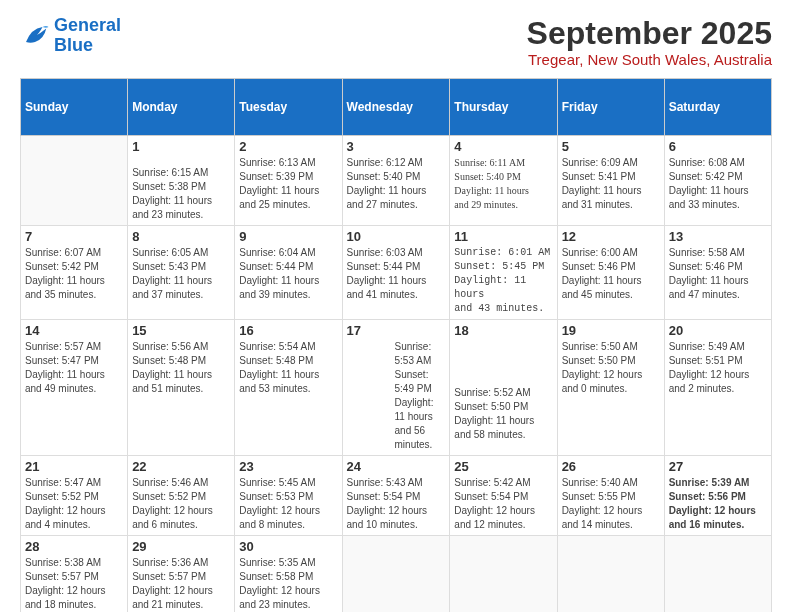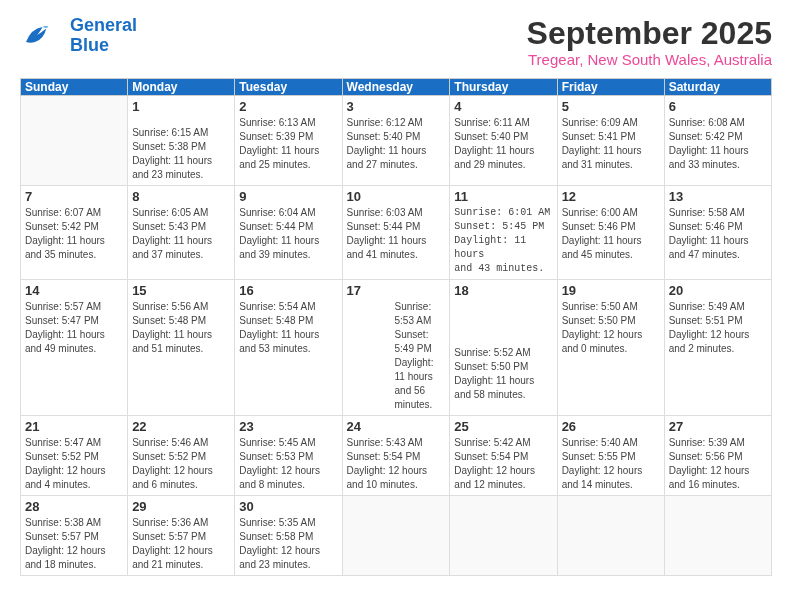--- a/index.html
+++ b/index.html
@@ -15,21 +15,21 @@
     }
     .header {
       display: flex;
       justify-content: space-between;
       align-items: flex-start;
       margin-bottom: 10px;
     }
     .logo {
       display: flex;
       align-items: center;
-      gap: 20px;
+      gap: 4px;
     }
     .logo-text {
       font-size: 18px;
       font-weight: bold;
       color: #333;
       line-height: 1.1;
     }
     .logo-text span {
       color: #1a6fc4;
     }
@@ -41,31 +41,31 @@
       text-align: right;
     }
     .month-title {
       font-size: 32px;
       font-weight: bold;
       color: #333;
       line-height: 1.1;
     }
     .location {
       font-size: 15px;
-      color: #ec4899;
+      color: #b91c1c;
     }
     .calendar {
       width: 100%;
       border-collapse: collapse;
       font-size: 11px;
     }
     .calendar th {
       background-color: #1a6fc4;
       color: white;
-      padding: 1px 4px;
+      padding: 21px 4px;
       text-align: left;
       font-size: 12px;
       font-weight: bold;
       border: 1px solid #ccc;
     }
     .calendar td {
       border: 1px solid #ddd;
       padding: 3px 4px;
       vertical-align: top;
       width: 108px;
@@ -142,21 +142,21 @@
           </td>
           <td>
             <span class="day-number">3</span>
             <div class="day-info" style="white-space: pre-line;">Sunrise: 6:12 AM
 Sunset: 5:40 PM
 Daylight: 11 hours
 and 27 minutes.</div>
           </td>
           <td>
             <span class="day-number">4</span>
-            <div class="day-info" style="white-space: pre-line;">Sunrise: 6:11 AM
+            <div class="day-info" style="white-space: pre-line; font-family: Liberation Serif, serif;">Sunrise: 6:11 AM
 Sunset: 5:40 PM
 Daylight: 11 hours
 and 29 minutes.</div>
           </td>
           <td>
             <span class="day-number">5</span>
             <div class="day-info" style="white-space: pre-line;">Sunrise: 6:09 AM
 Sunset: 5:41 PM
 Daylight: 11 hours
 and 31 minutes.</div>
@@ -309,21 +309,21 @@
           </td>
           <td>
             <span class="day-number">26</span>
             <div class="day-info" style="white-space: pre-line;">Sunrise: 5:40 AM
 Sunset: 5:55 PM
 Daylight: 12 hours
 and 14 minutes.</div>
           </td>
           <td>
             <span class="day-number">27</span>
-            <div class="day-info" style="white-space: pre-line;">Sunrise: 5:39 AM
+            <div class="day-info" style="white-space: pre-line; font-weight: bold;">Sunrise: 5:39 AM
 Sunset: 5:56 PM
 Daylight: 12 hours
 and 16 minutes.</div>
           </td>
         </tr>
         <tr>
           <td>
             <span class="day-number">28</span>
             <div class="day-info" style="white-space: pre-line;">Sunrise: 5:38 AM
 Sunset: 5:57 PM

